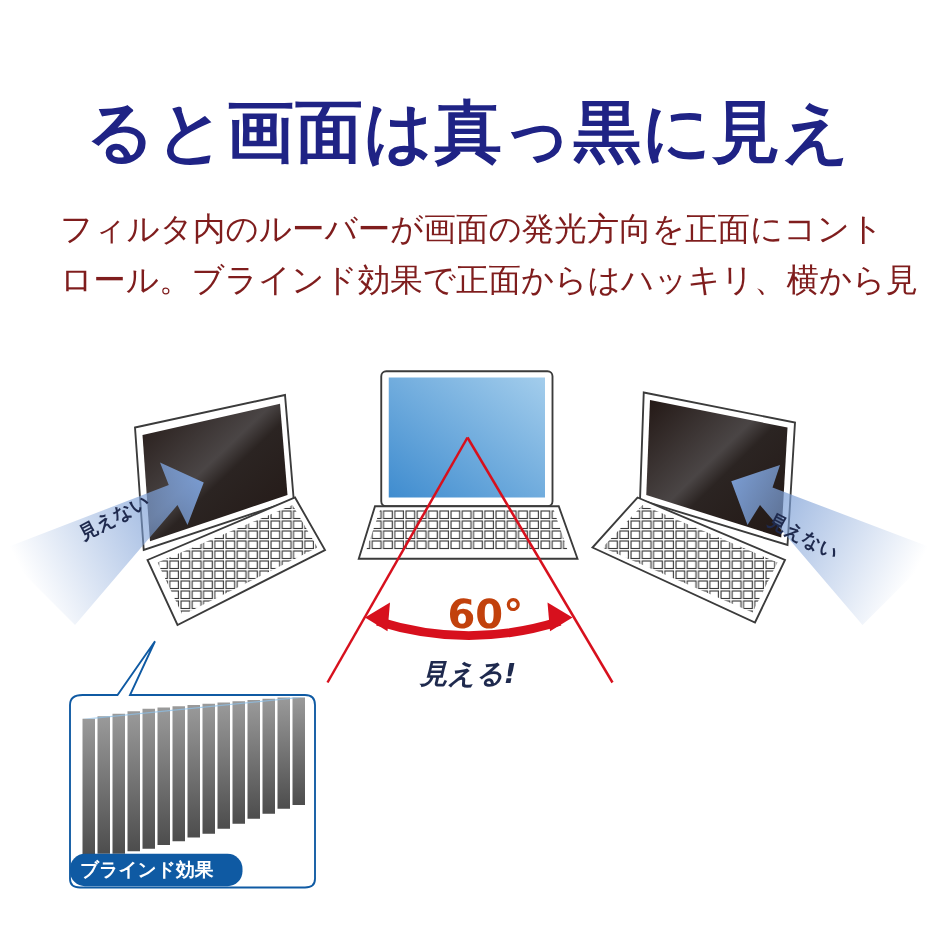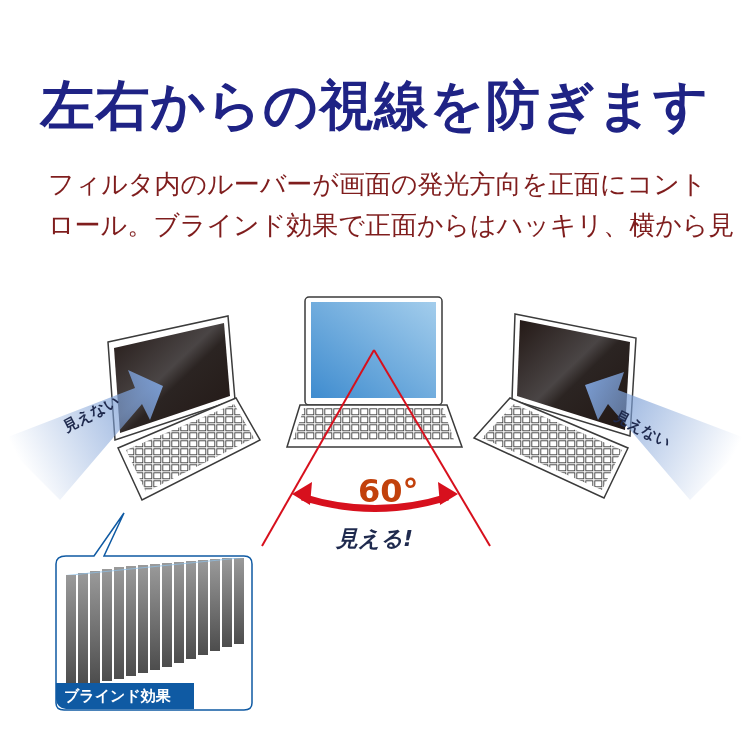--- a/index.html
+++ b/index.html
@@ -6,26 +6,26 @@
   body { width:750px; height:750px; position:relative; overflow:hidden; font-family:"DejaVu Sans", sans-serif; }
   .title { position:absolute; left:0; top:70px; width:750px; text-align:center; font-size:54px; font-weight:bold; color:#1f2385; letter-spacing:1px; }
   .desc { position:absolute; left:48px; top:164px; width:680px; font-size:26px; line-height:41px; color:#7f1d1d; }
   .desc div { white-space:nowrap; }
   svg.art { position:absolute; left:0; top:0; }
   .lbl { position:absolute; font-weight:bold; white-space:nowrap; }
   .deg { left:358px; top:472px; font-size:32px; color:#c2410c; }
   .mieru { left:336px; top:524px; font-size:22px; color:#1f2a4e;font-style:italic; }
   .nai-l { left:60px; top:420px; font-size:15px; color:#1f2a4e; transform:rotate(-28deg); transform-origin:left top; }
   .nai-r { left:620px; top:407px; font-size:15px; color:#1f2a4e; transform:rotate(28deg); transform-origin:left top; }
-  .blind-tag { position:absolute; left:56px; top:683px; width:130px; height:26px; background:#0f5aa3; color:#fff; font-size:15px; font-weight:bold; line-height:26px; padding-left:8px; border-bottom-left-radius:10px; }
+  .blind-tag { position:absolute; left:56px; top:683px; width:130px; height:26px; background:#0f5aa3; color:#fff; font-size:15px; font-weight:bold; line-height:26px; padding-left:8px; border-bottom-left-radius:10px;border-radius:12px; }
 </style>
 </head>
 <body>
 
-<div class="title">左右からの視線を防ぎます</div>
+<div class="title">ると画面は真っ黒に見え</div>
 
 <div class="desc">
   <div>フィルタ内のルーバーが画面の発光方向を正面にコント</div>
   <div>ロール。ブラインド効果で正面からはハッキリ、横から見</div>
 </div>
 
 <svg class="art" width="750" height="750" viewBox="0 0 750 750">
   <defs>
     <linearGradient id="darkScr" x1="0" y1="0" x2="1" y2="1">
       <stop offset="0" stop-color="#231815"></stop>

